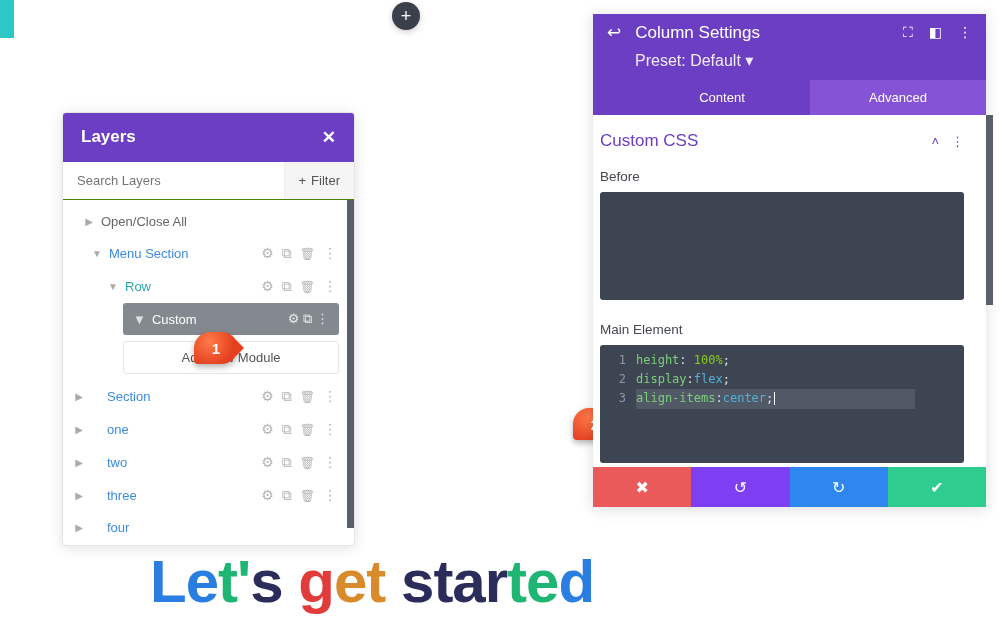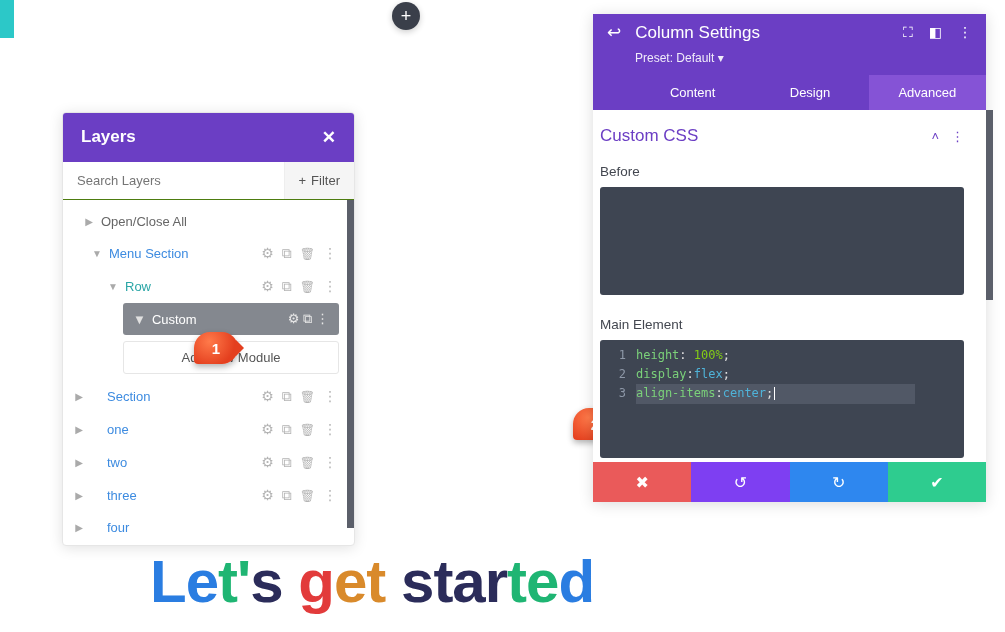--- a/index.html
+++ b/index.html
@@ -157,21 +157,21 @@
     display: flex; align-items: center;
     padding: 8px 14px;
     gap: 14px;
   }
   .sh-top .back { font-size: 17px; cursor: pointer; }
   .sh-top .title { font-size: 17px; font-weight: 400; flex: 1; }
   .sh-top .hicons { display: flex; gap: 16px; font-size: 14px; }
   .sh-top .hicons span { cursor: pointer; }
   .preset {
     padding: 0 14px 10px 42px;
-    font-size: 12px;
+    font-size: 16px;
     opacity: .9;
   }
   .tabs {
     display: flex;
     padding-left: 41px;
   }
   .tab {
     flex: 1;
     text-align: center;
     padding: 10px 0;
@@ -416,21 +416,20 @@
       <span class="title">Column Settings</span>
       <span class="hicons">
         <span>⛶</span>
         <span>◧</span>
         <span>⋮</span>
       </span>
     </div>
     <div class="preset">Preset: Default ▾</div>
     <div class="tabs">
       <div class="tab">Content</div>
-      <div class="tab">Design</div>
       <div class="tab active">Advanced</div>
     </div>
   </div>
 
   <div class="settings-body">
     <div class="scroll-gutter2"></div>
     <div class="section-head">
       <span>Custom CSS</span>
       <span class="hicons2">
         <span>˄</span>

